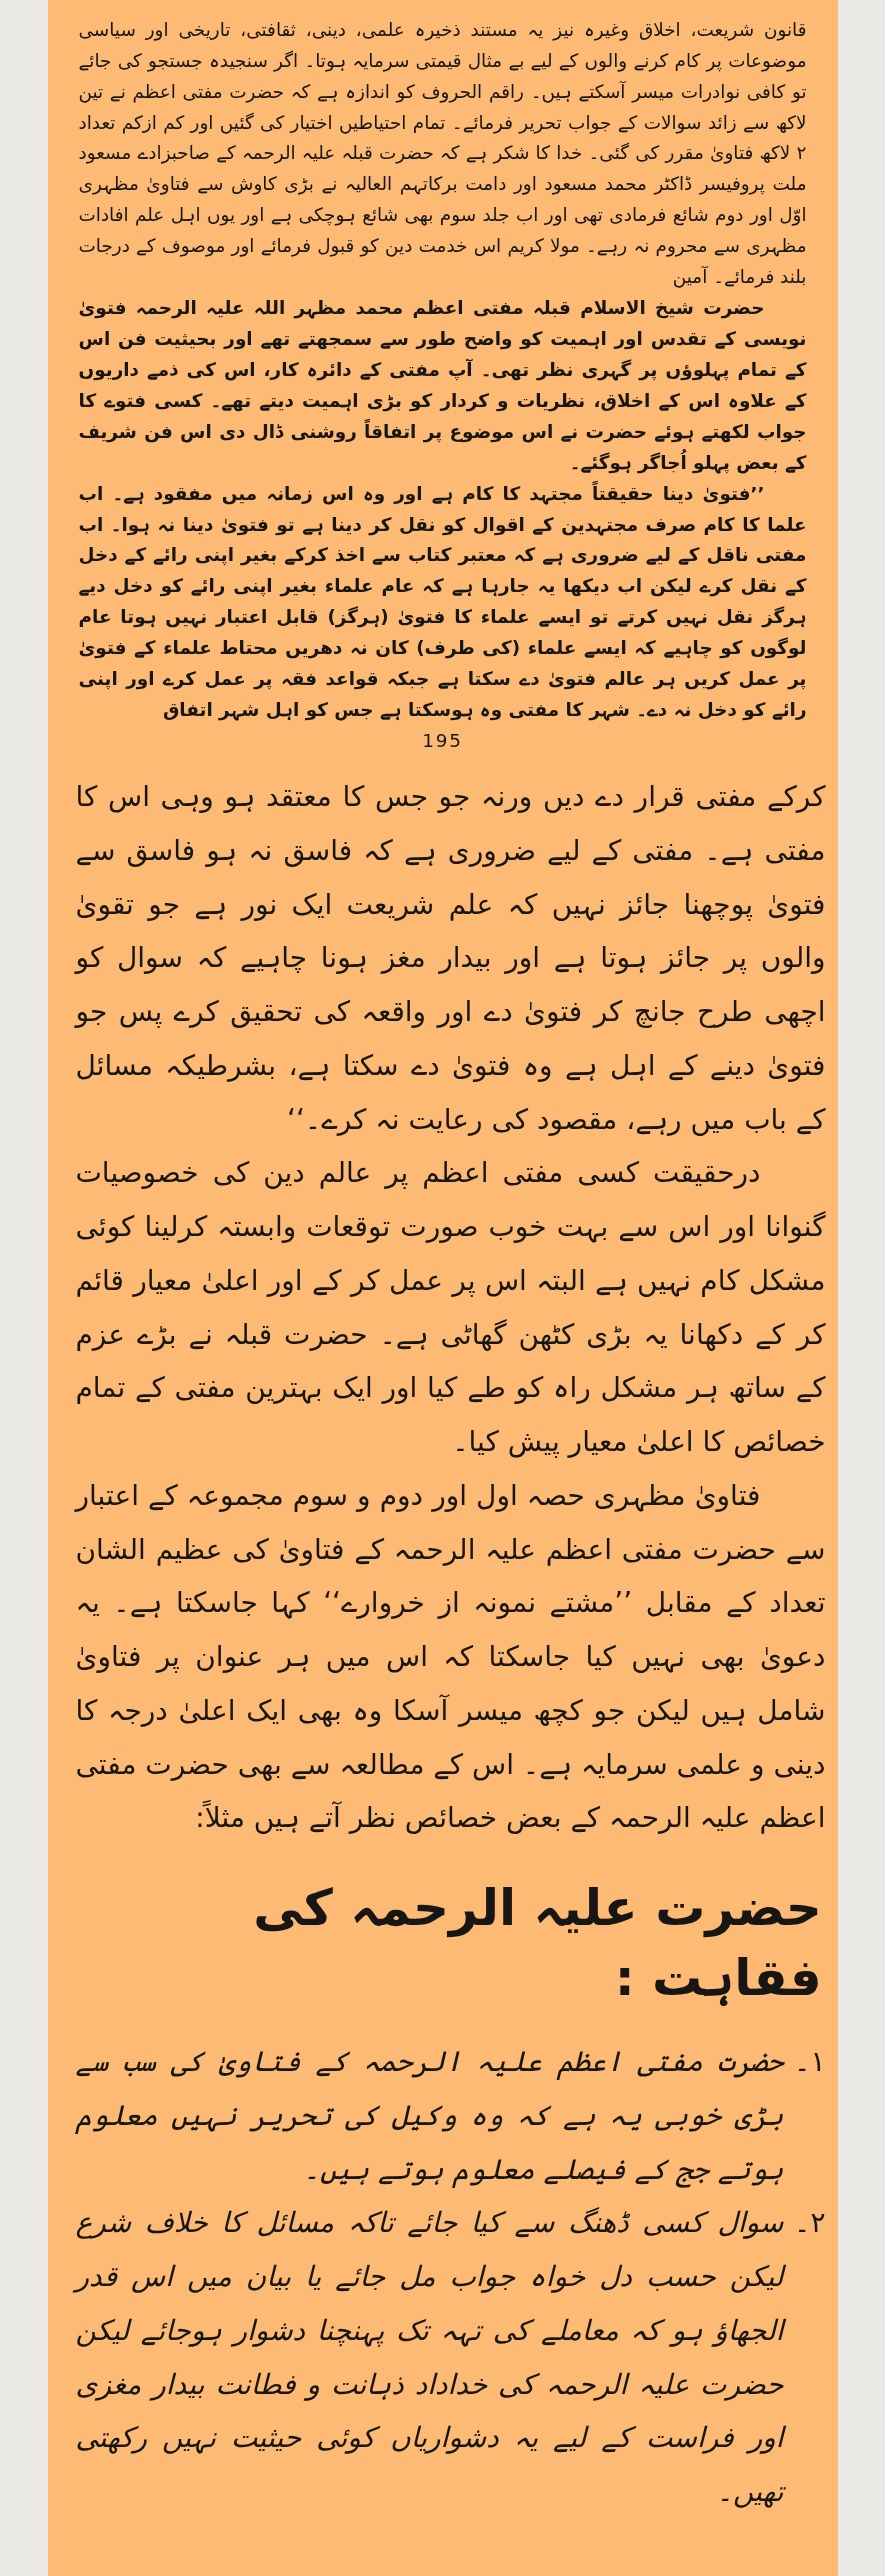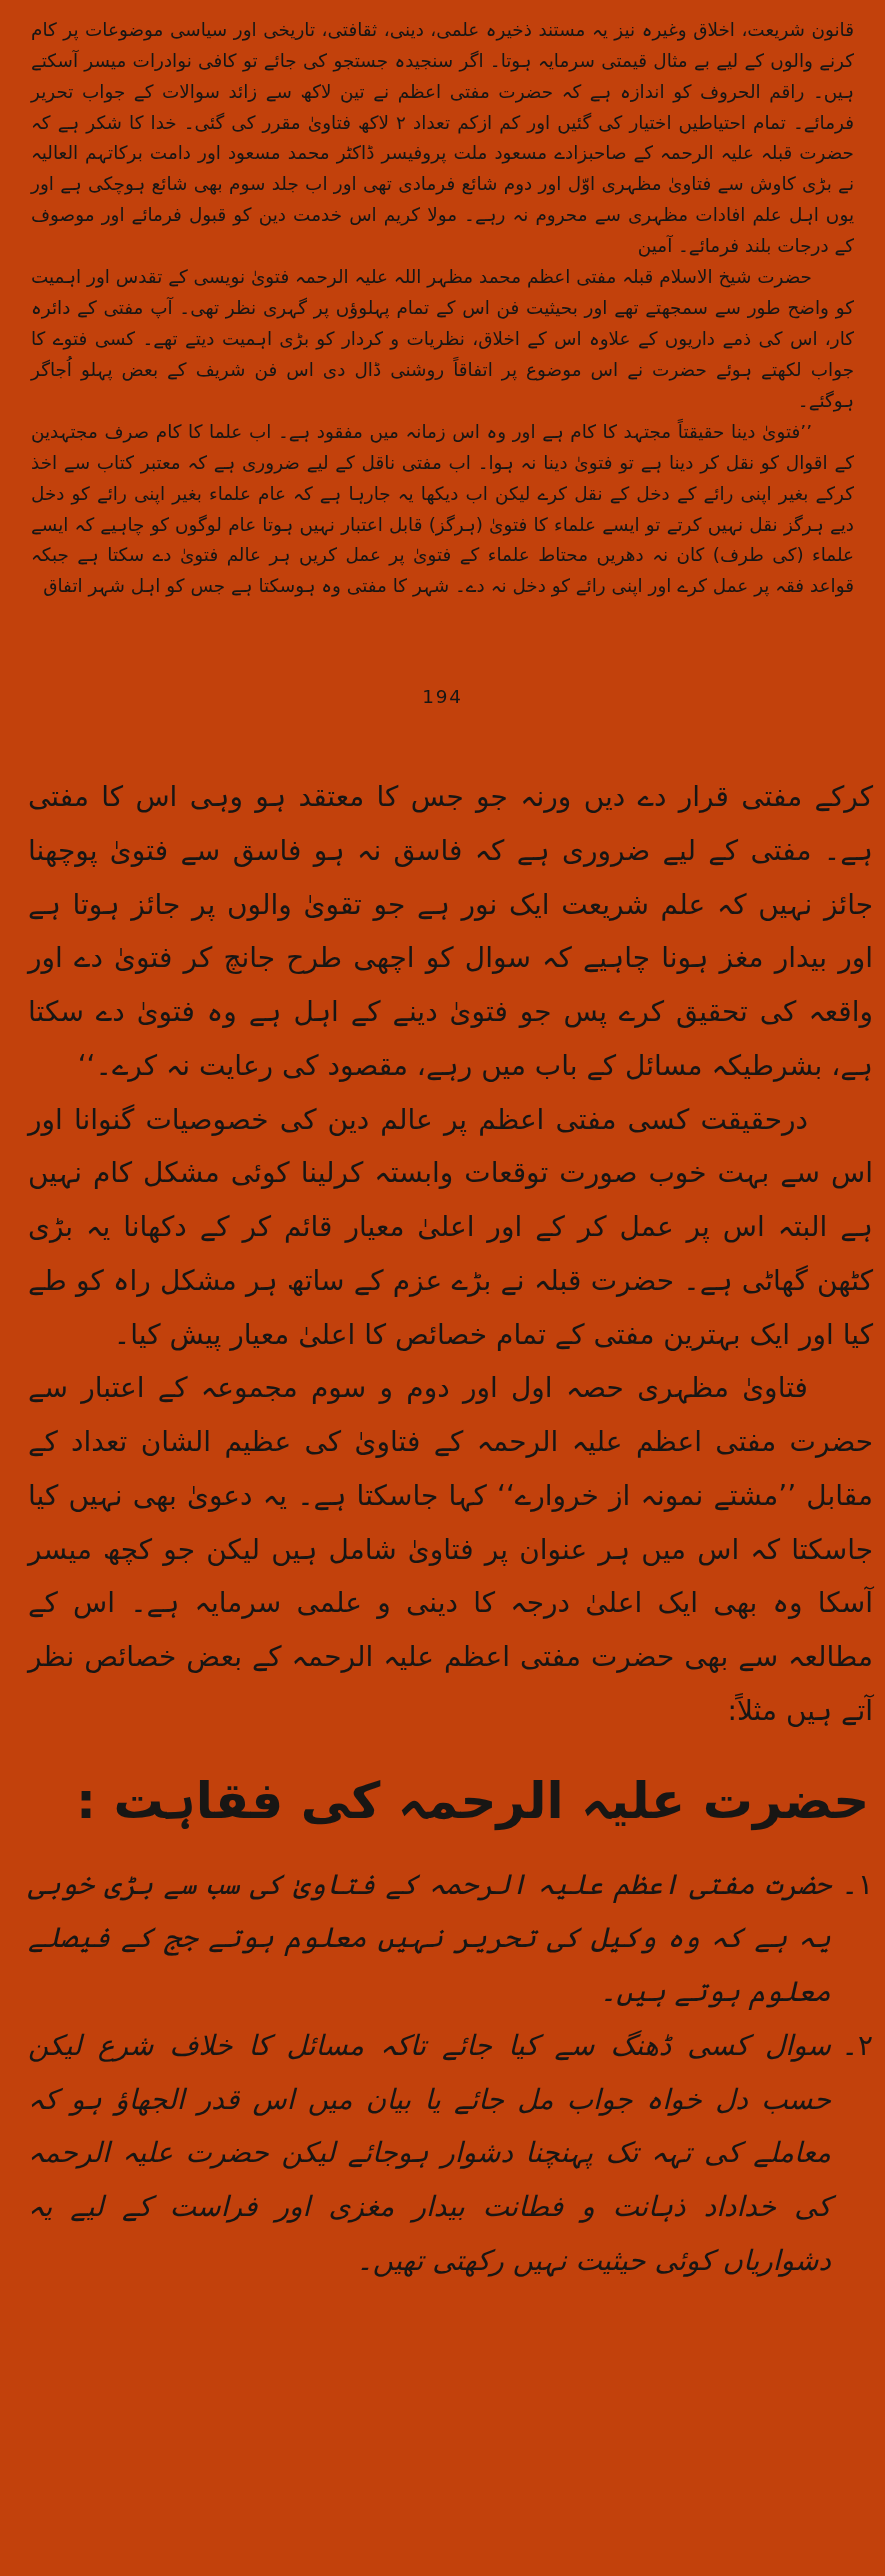--- a/index.html
+++ b/index.html
@@ -1,21 +1,21 @@
 <!DOCTYPE html>
 <html lang="ur" dir="rtl" style="font-size:14.8px"><head>
 <meta charset="utf-8">
 <style>
   * { box-sizing: border-box; }
   html, body { margin: 0; padding: 0; background: #e9e8e4; }
   .scan {
-    width: 885px;
+    width: 790px;
     height: 2576px;
     margin: 0 auto;
-    background: #c2410c;
+    background: #fdba74;
     color: #181614;
     direction: rtl;
     font-family: "DejaVu Sans", sans-serif;
     overflow: hidden;
   }
   .page {
     display: flex;
     flex-direction: column;
   }
   
@@ -23,21 +23,21 @@
     height: 728px;
     padding: 14.8px 31px 9.2px 31px;
     font-size: 18.4px;
     line-height: 1.68;
   }
   .page-282 .para {
     margin: 0;
     text-align: justify;
     text-justify: inter-word;
   }
-  .page-282 .para.indent { text-indent: 42px; }
+  .page-282 .para.indent { text-indent: 42px; font-weight: bold; }
   .page-282 .page-number {
     margin-top: auto;
     text-align: center;
     font-size: 18.4px;
     letter-spacing: 1.8px;
     padding-bottom: 5.5px;
   }
   
   .page-283 {
     height: 1848px;
@@ -82,21 +82,21 @@
 </style>
 </head>
 <body>
 
 <div class="scan">
 
   <section class="page page-282">
     <p class="para">قانون شریعت، اخلاق وغیرہ نیز یہ مستند ذخیرہ علمی، دینی، ثقافتی، تاریخی اور سیاسی موضوعات پر کام کرنے والوں کے لیے بے مثال قیمتی سرمایہ ہوتا۔ اگر سنجیدہ جستجو کی جائے تو کافی نوادرات میسر آسکتے ہیں۔ راقم الحروف کو اندازہ ہے کہ حضرت مفتی اعظم نے تین لاکھ سے زائد سوالات کے جواب تحریر فرمائے۔ تمام احتیاطیں اختیار کی گئیں اور کم ازکم تعداد ۲ لاکھ فتاویٰ مقرر کی گئی۔ خدا کا شکر ہے کہ حضرت قبلہ علیہ الرحمہ کے صاحبزادے مسعود ملت پروفیسر ڈاکٹر محمد مسعود اور دامت برکاتہم العالیہ نے بڑی کاوش سے فتاویٰ مظہری اوّل اور دوم شائع فرمادی تھی اور اب جلد سوم بھی شائع ہوچکی ہے اور یوں اہل علم افادات مظہری سے محروم نہ رہے۔ مولا کریم اس خدمت دین کو قبول فرمائے اور موصوف کے درجات بلند فرمائے۔ آمین</p>
     <p class="para indent">حضرت شیخ الاسلام قبلہ مفتی اعظم محمد مظہر اللہ علیہ الرحمہ فتویٰ نویسی کے تقدس اور اہمیت کو واضح طور سے سمجھتے تھے اور بحیثیت فن اس کے تمام پہلوؤں پر گہری نظر تھی۔ آپ مفتی کے دائرہ کار، اس کی ذمے داریوں کے علاوہ اس کے اخلاق، نظریات و کردار کو بڑی اہمیت دیتے تھے۔ کسی فتوے کا جواب لکھتے ہوئے حضرت نے اس موضوع پر اتفاقاً روشنی ڈال دی اس فن شریف کے بعض پہلو اُجاگر ہوگئے۔</p>
     <p class="para indent">’’فتویٰ دینا حقیقتاً مجتہد کا کام ہے اور وہ اس زمانہ میں مفقود ہے۔ اب علما کا کام صرف مجتہدین کے اقوال کو نقل کر دینا ہے تو فتویٰ دینا نہ ہوا۔ اب مفتی ناقل کے لیے ضروری ہے کہ معتبر کتاب سے اخذ کرکے بغیر اپنی رائے کے دخل کے نقل کرے لیکن اب دیکھا یہ جارہا ہے کہ عام علماء بغیر اپنی رائے کو دخل دیے ہرگز نقل نہیں کرتے تو ایسے علماء کا فتویٰ (ہرگز) قابل اعتبار نہیں ہوتا عام لوگوں کو چاہیے کہ ایسے علماء (کی طرف) کان نہ دھریں محتاط علماء کے فتویٰ پر عمل کریں ہر عالم فتویٰ دے سکتا ہے جبکہ قواعد فقہ پر عمل کرے اور اپنی رائے کو دخل نہ دے۔ شہر کا مفتی وہ ہوسکتا ہے جس کو اہل شہر اتفاق</p>
-    <div class="page-number">194</div>
+    <div class="page-number">195</div>
   </section>
 
   <section class="page page-283">
     <p class="para">کرکے مفتی قرار دے دیں ورنہ جو جس کا معتقد ہو وہی اس کا مفتی ہے۔ مفتی کے لیے ضروری ہے کہ فاسق نہ ہو فاسق سے فتویٰ پوچھنا جائز نہیں کہ علم شریعت ایک نور ہے جو تقویٰ والوں پر جائز ہوتا ہے اور بیدار مغز ہونا چاہیے کہ سوال کو اچھی طرح جانچ کر فتویٰ دے اور واقعہ کی تحقیق کرے پس جو فتویٰ دینے کے اہل ہے وہ فتویٰ دے سکتا ہے، بشرطیکہ مسائل کے باب میں رہے، مقصود کی رعایت نہ کرے۔‘‘</p>
     <p class="para indent">درحقیقت کسی مفتی اعظم پر عالم دین کی خصوصیات گنوانا اور اس سے بہت خوب صورت توقعات وابستہ کرلینا کوئی مشکل کام نہیں ہے البتہ اس پر عمل کر کے اور اعلیٰ معیار قائم کر کے دکھانا یہ بڑی کٹھن گھاٹی ہے۔ حضرت قبلہ نے بڑے عزم کے ساتھ ہر مشکل راہ کو طے کیا اور ایک بہترین مفتی کے تمام خصائص کا اعلیٰ معیار پیش کیا۔</p>
     <p class="para indent">فتاویٰ مظہری حصہ اول اور دوم و سوم مجموعہ کے اعتبار سے حضرت مفتی اعظم علیہ الرحمہ کے فتاویٰ کی عظیم الشان تعداد کے مقابل ’’مشتے نمونہ از خروارے‘‘ کہا جاسکتا ہے۔ یہ دعویٰ بھی نہیں کیا جاسکتا کہ اس میں ہر عنوان پر فتاویٰ شامل ہیں لیکن جو کچھ میسر آسکا وہ بھی ایک اعلیٰ درجہ کا دینی و علمی سرمایہ ہے۔ اس کے مطالعہ سے بھی حضرت مفتی اعظم علیہ الرحمہ کے بعض خصائص نظر آتے ہیں مثلاً:</p>
 
     <h2 class="section-heading">حضرت علیہ الرحمہ کی فقاہت :</h2>
 
     <div class="numbered-list">

